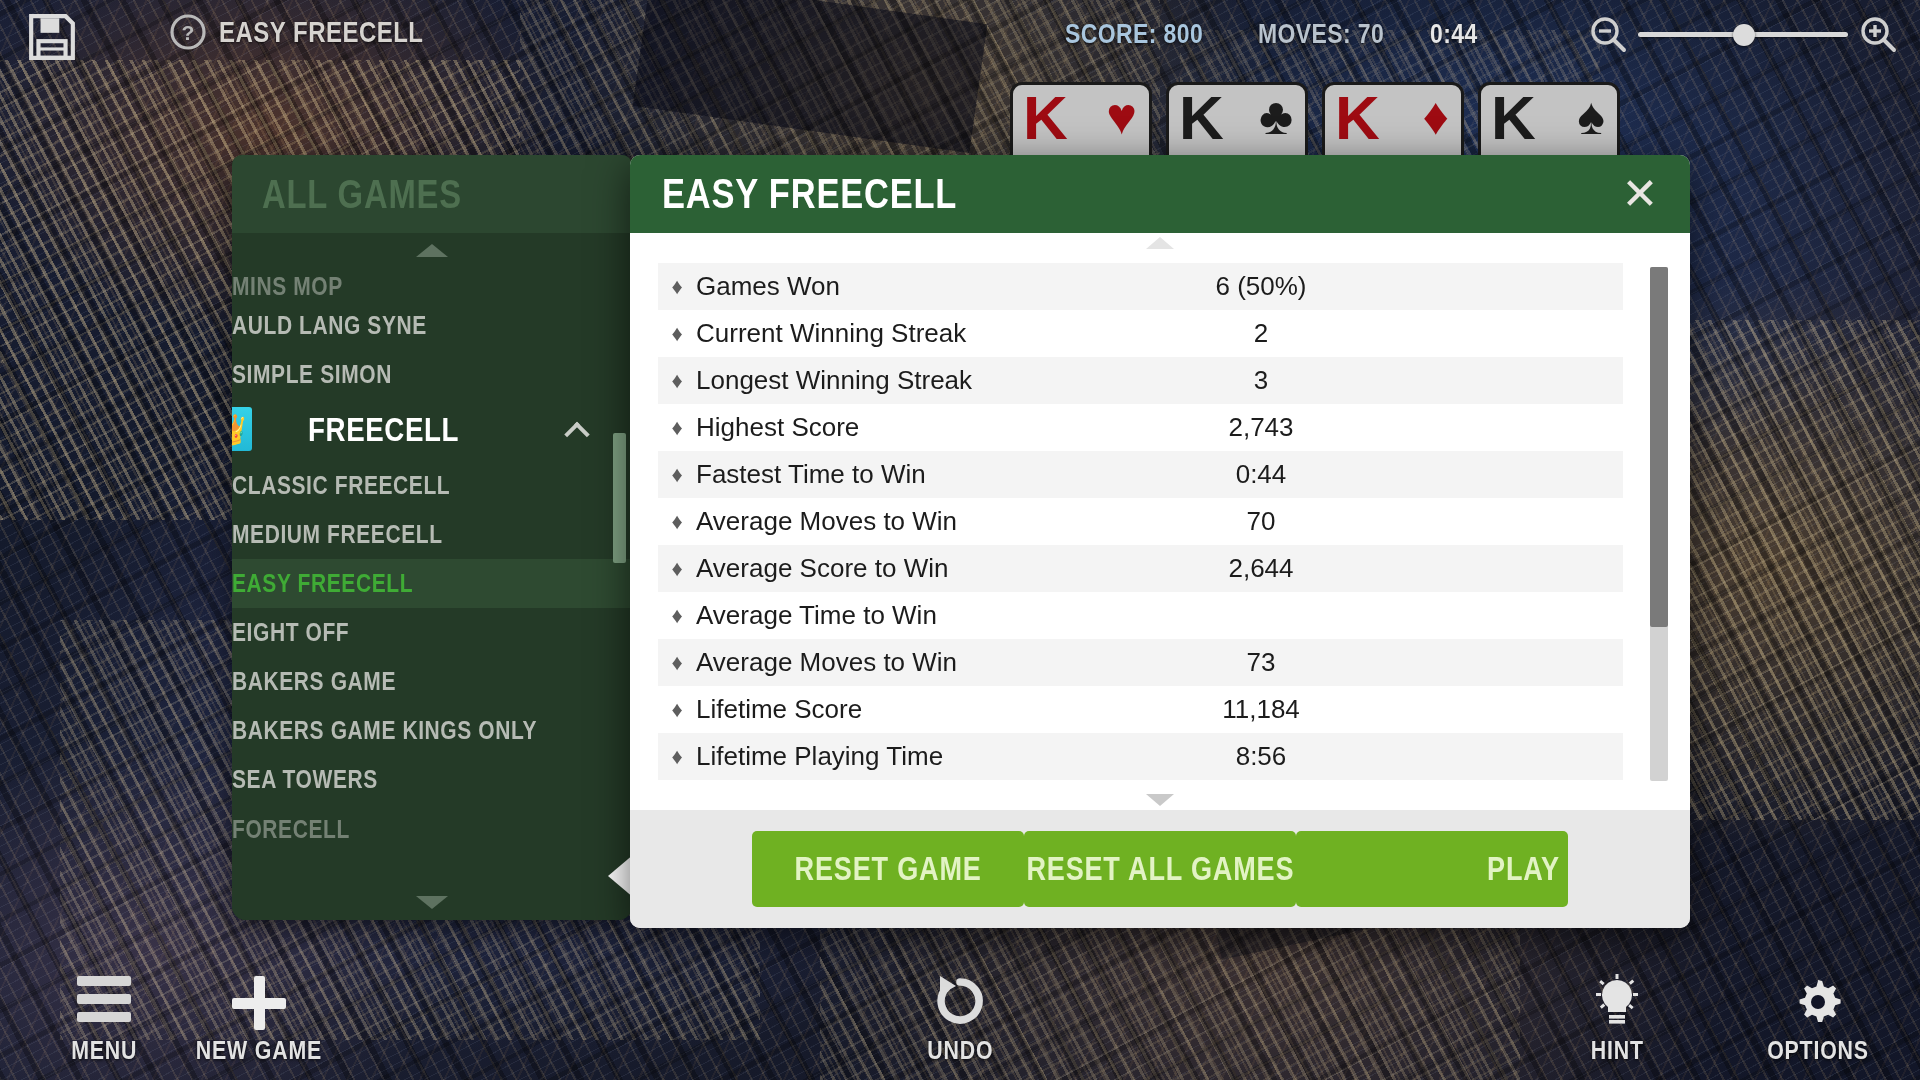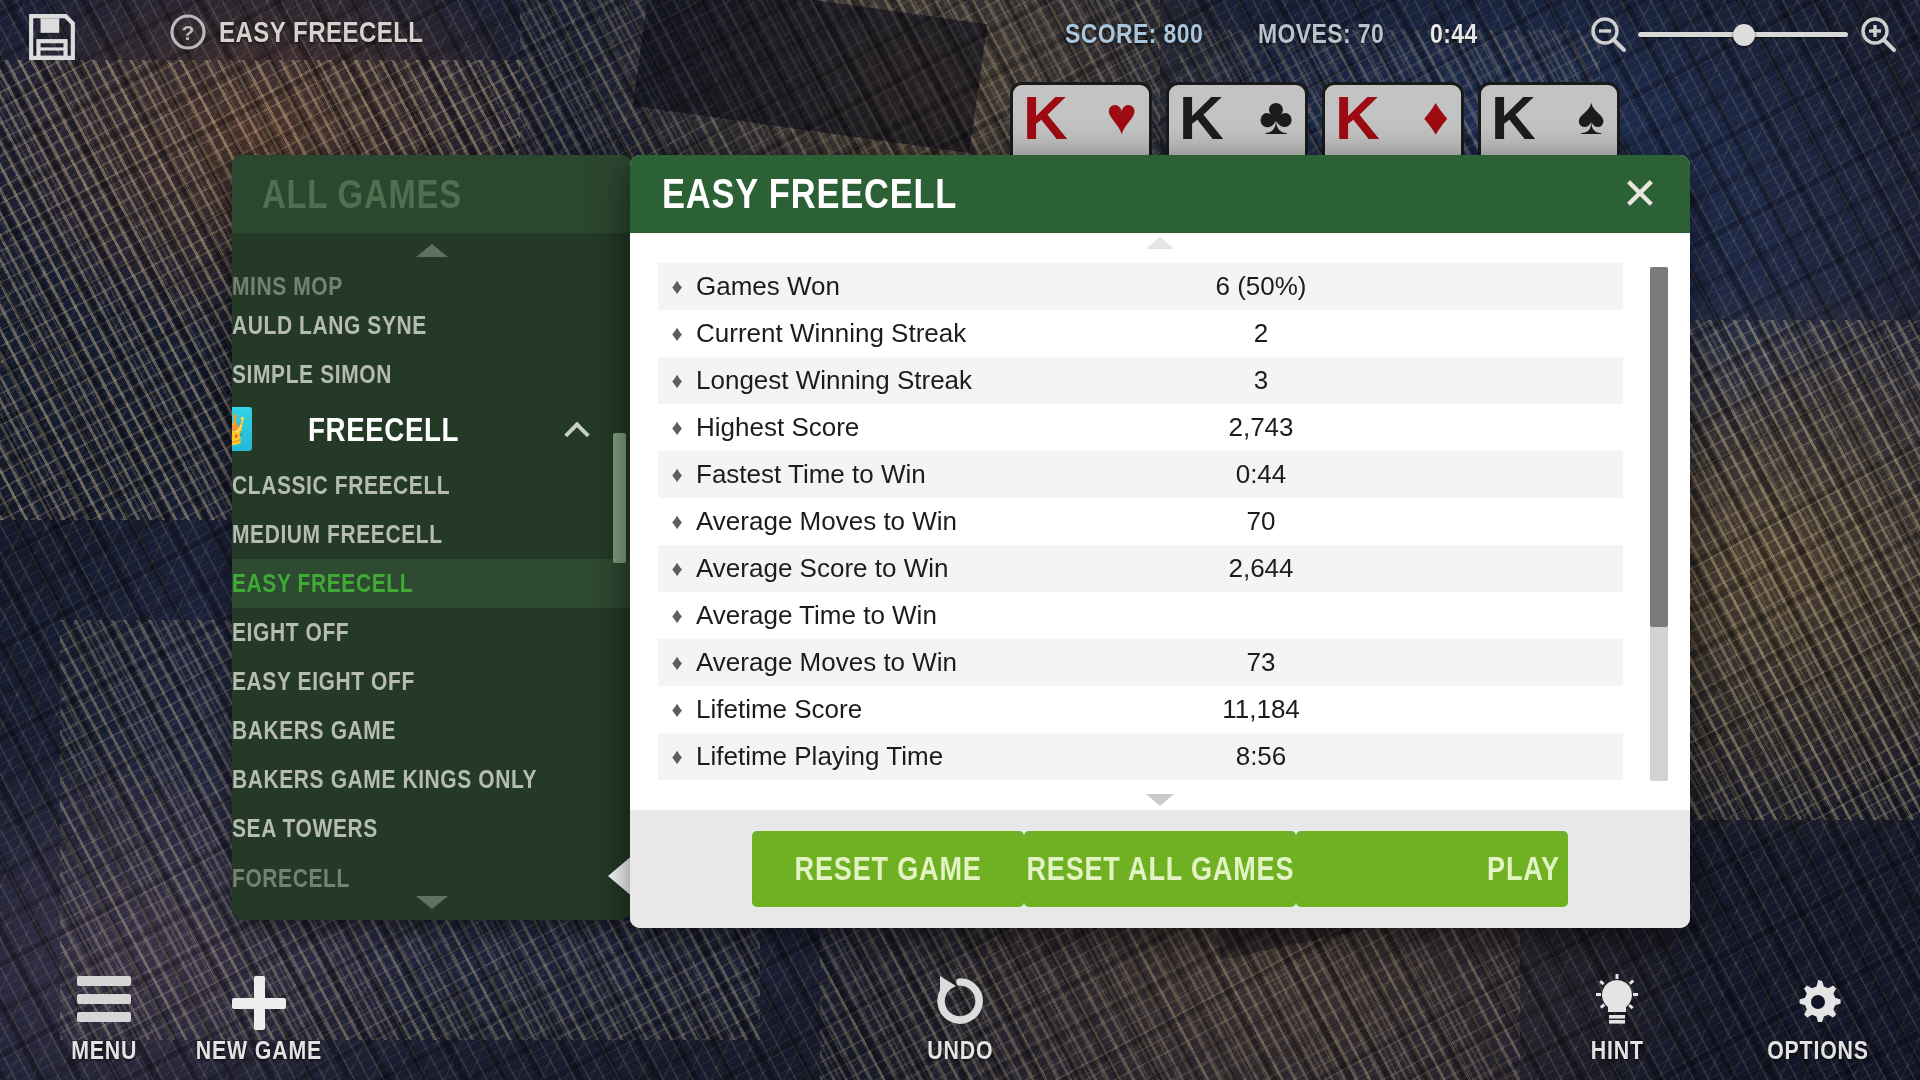--- a/index.html
+++ b/index.html
@@ -309,23 +309,20 @@
         <span class="label">CLASSIC FREECELL</span>
       </div>
       <div class="game-item">
         <span class="label">MEDIUM FREECELL</span>
       </div>
       <div class="game-item selected">
         <span class="label">EASY FREECELL</span>
       </div>
       <div class="game-item">
         <span class="label">EIGHT OFF</span>
-      </div>
-      <div class="game-item">
-        <span class="label">EASY EIGHT OFF</span>
       </div>
       <div class="game-item">
         <span class="label">BAKERS GAME</span>
       </div>
       <div class="game-item">
         <span class="label">BAKERS GAME KINGS ONLY</span>
       </div>
       <div class="game-item">
         <span class="label">SEA TOWERS</span>
       </div>

